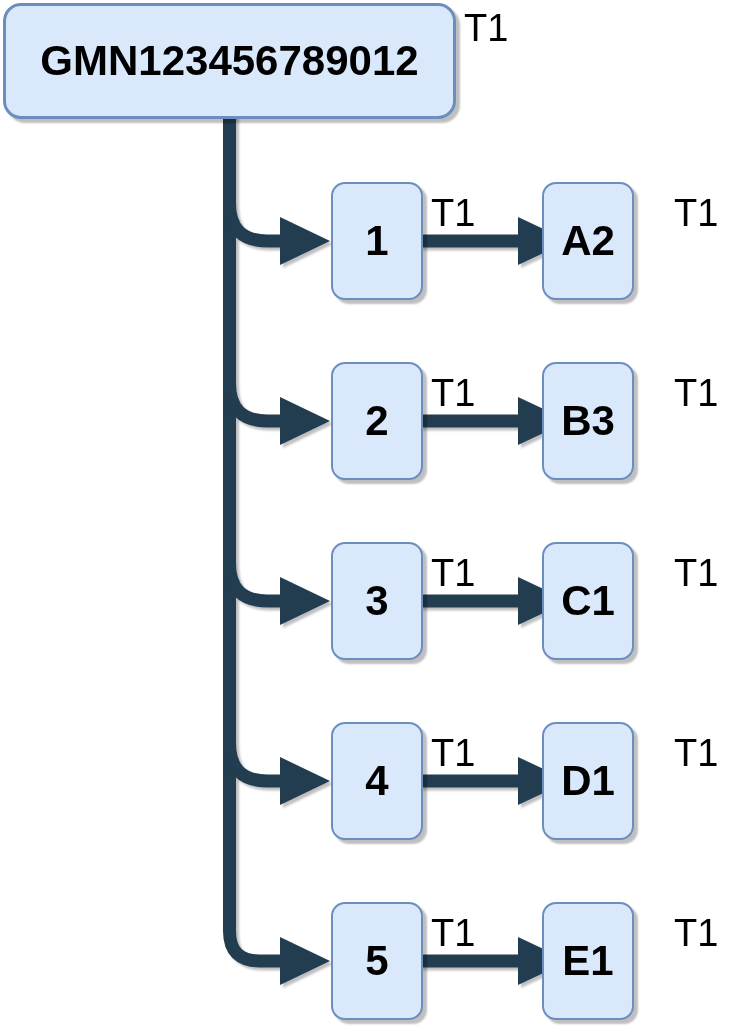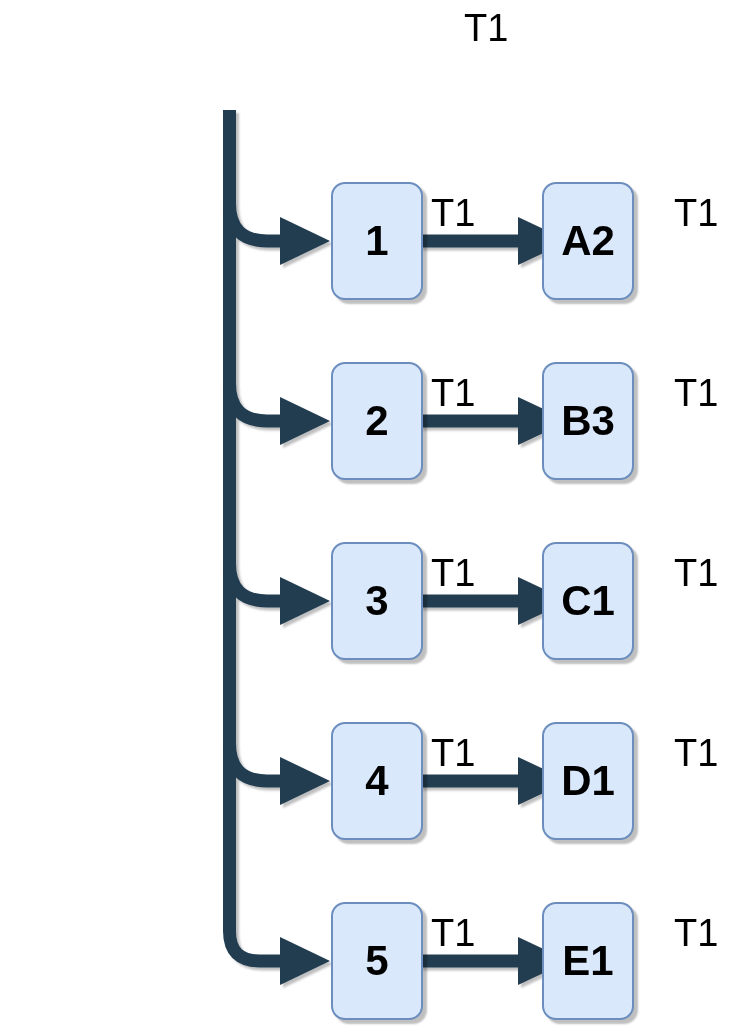--- a/index.html
+++ b/index.html
@@ -115,20 +115,21 @@
       <path class="conn" d="M420 781 H519"></path>
       <path class="conn" d="M420 961 H519"></path>
       <polygon class="head" points="518,217 518,265 569,241"></polygon>
       <polygon class="head" points="518,397 518,445 569,421"></polygon>
       <polygon class="head" points="518,577 518,625 569,601"></polygon>
       <polygon class="head" points="518,757 518,805 569,781"></polygon>
       <polygon class="head" points="518,937 518,985 569,961"></polygon>
     </g>
   </svg>
 
+  <div class="node root">GMN123456789012</div>
   <div class="tag root-tag">T1</div>
 
   <div class="r0">
     <div class="node small src-node">1</div>
     <div class="tag src-tag">T1</div>
     <div class="node small tgt-node">A2</div>
     <div class="tag tgt-tag">T1</div>
   </div>
 
   <div class="r1">

